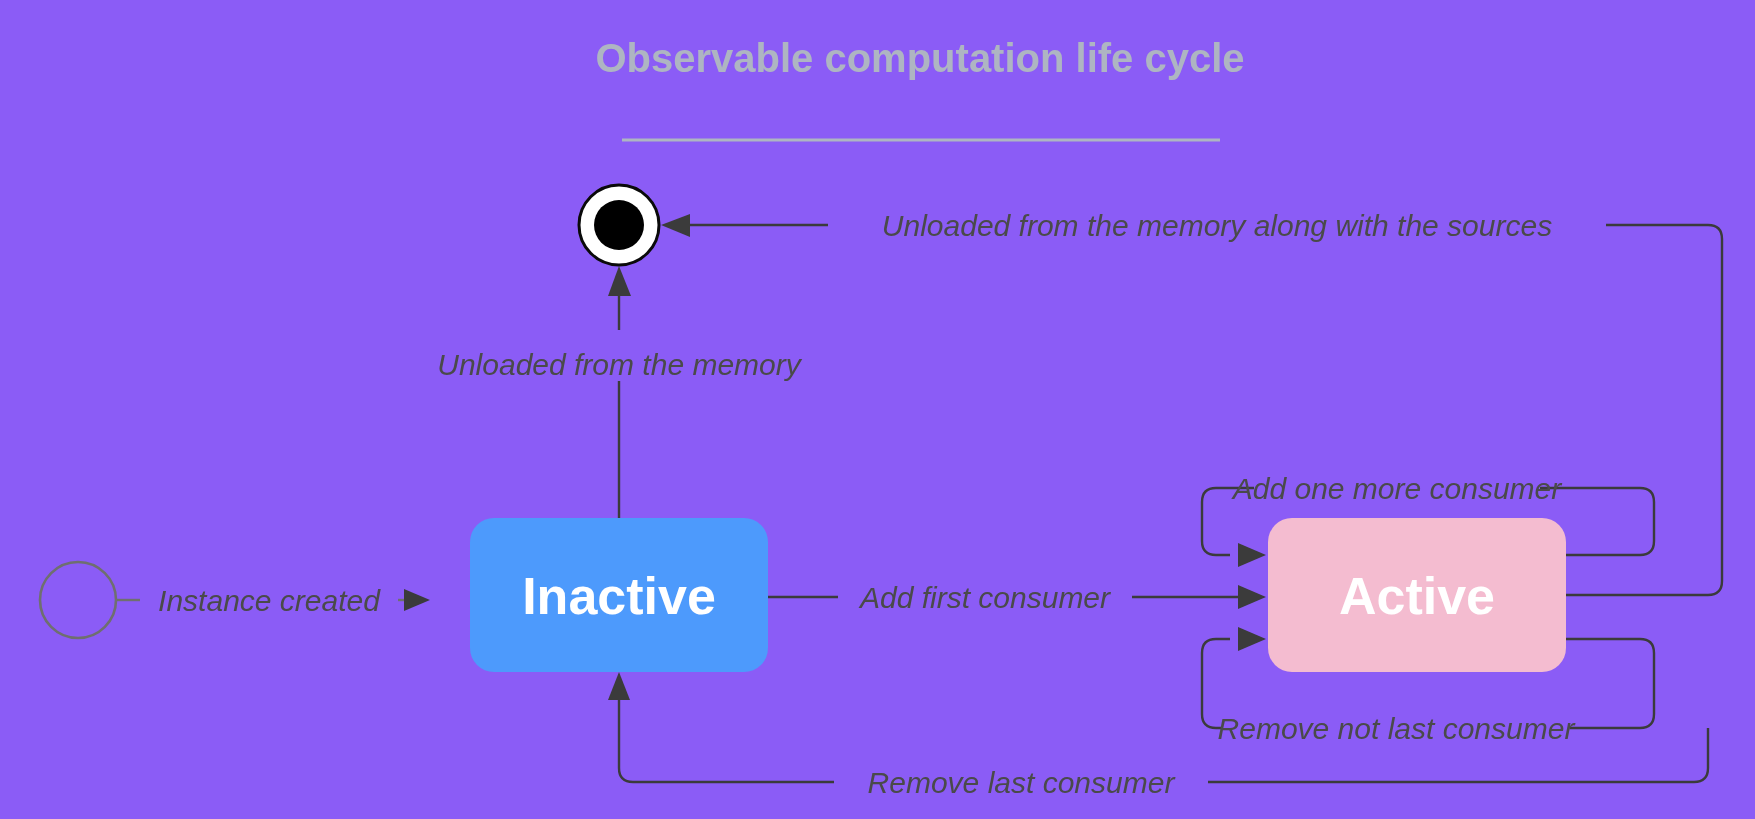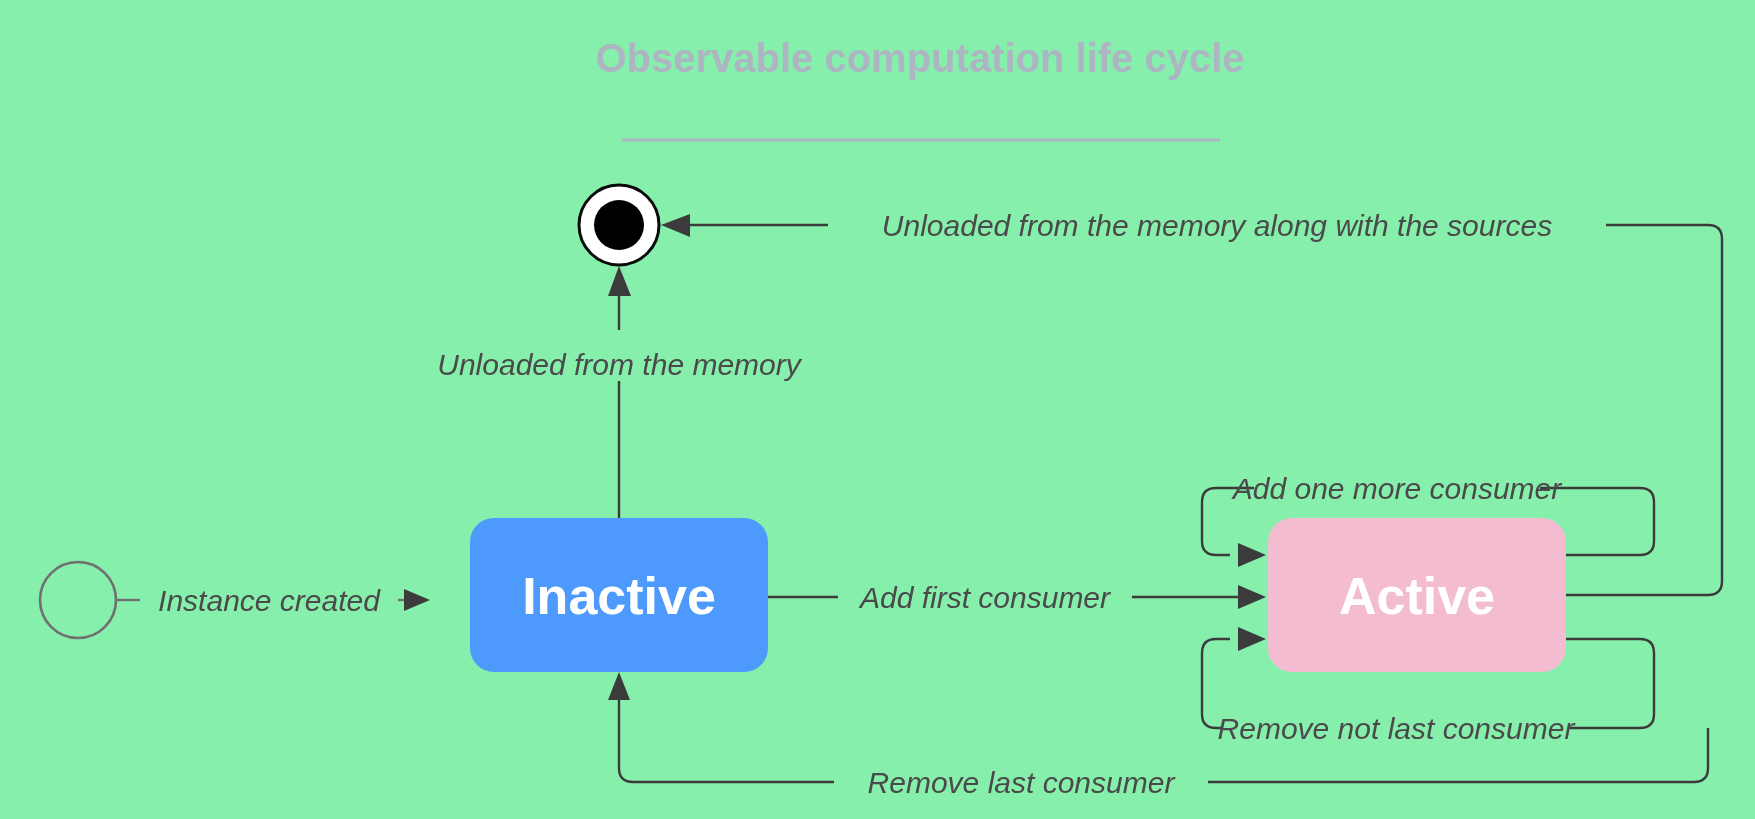--- a/index.html
+++ b/index.html
@@ -11,21 +11,21 @@
   body {
     width: 1755px;
     height: 819px;
     overflow: hidden;
     font-family: "Liberation Sans", sans-serif;
   }
   #stage {
     position: relative;
     width: 1755px;
     height: 819px;
-    background: #86efac;
+    background: #8b5cf6;
   }
   #diagram-svg {
     position: absolute;
     left: 0;
     top: 0;
     width: 1755px;
     height: 819px;
     display: block;
   }
   .title-text {

